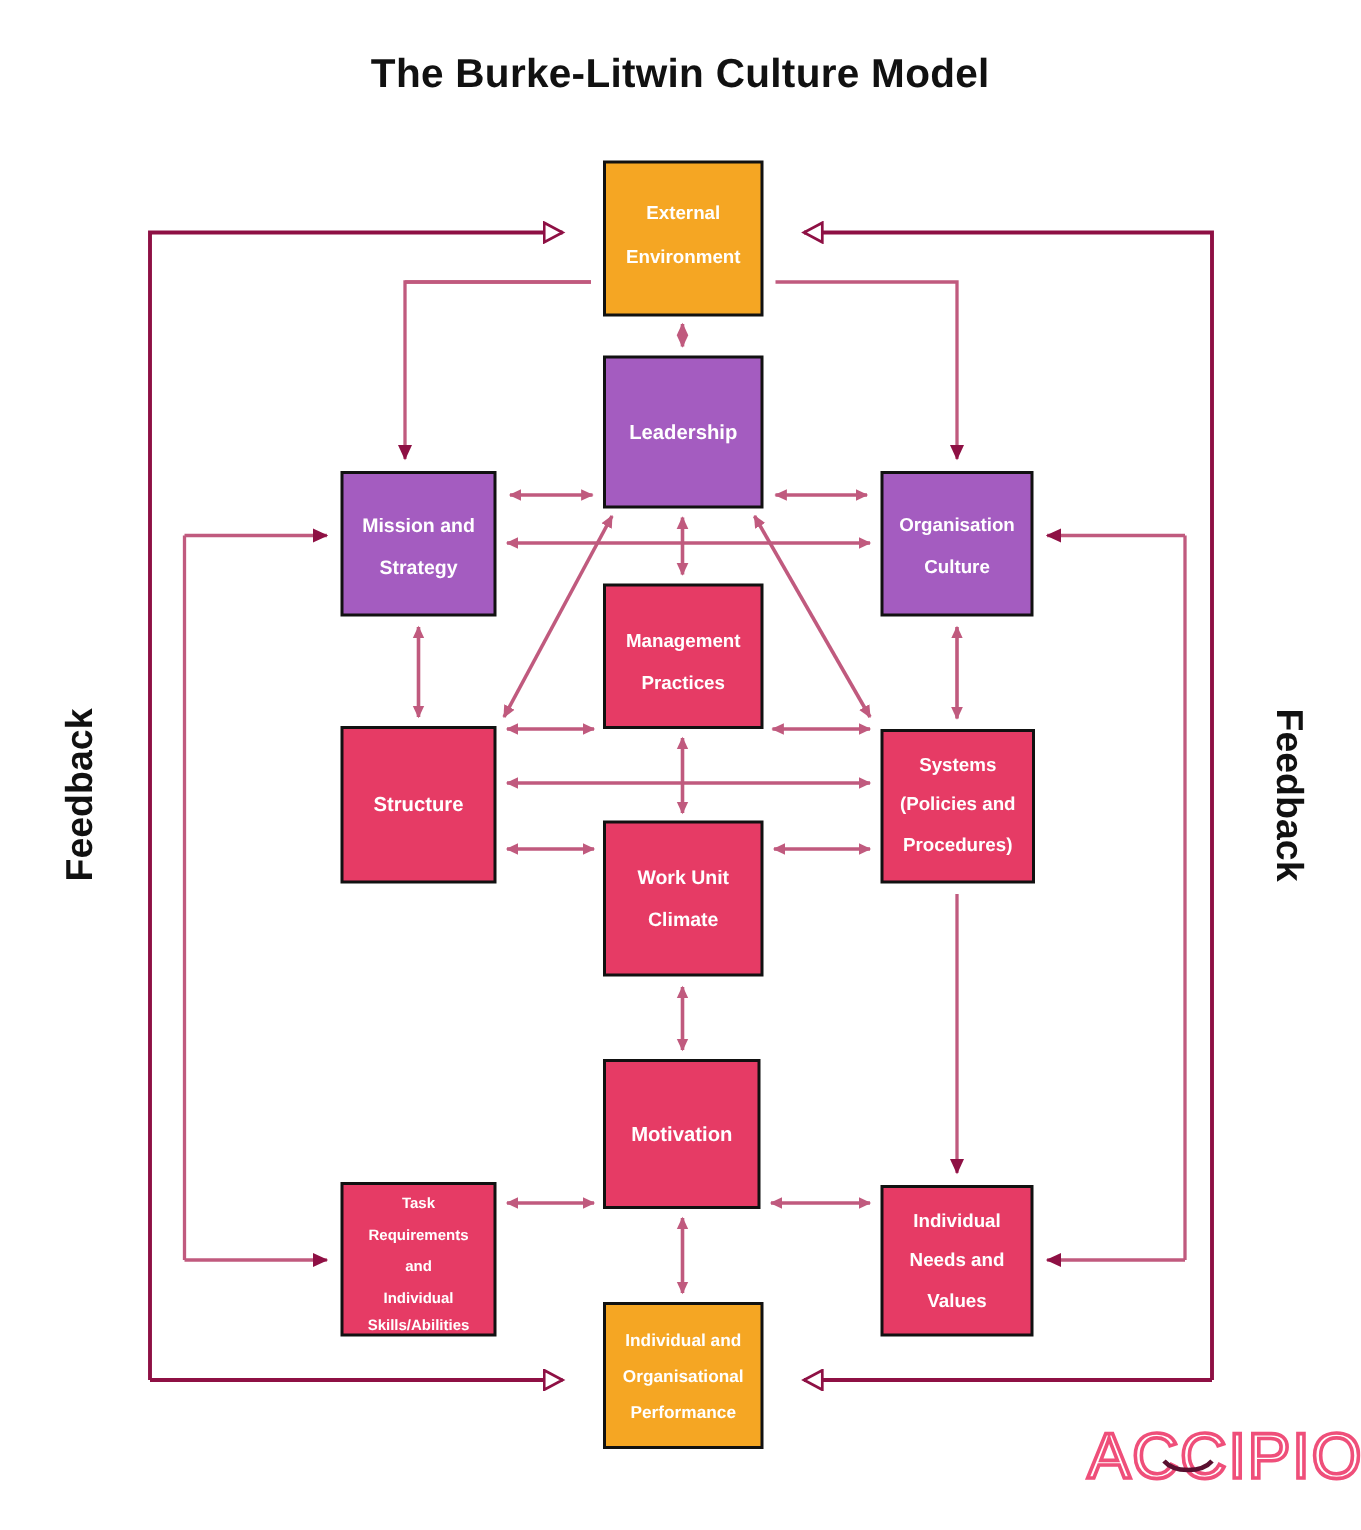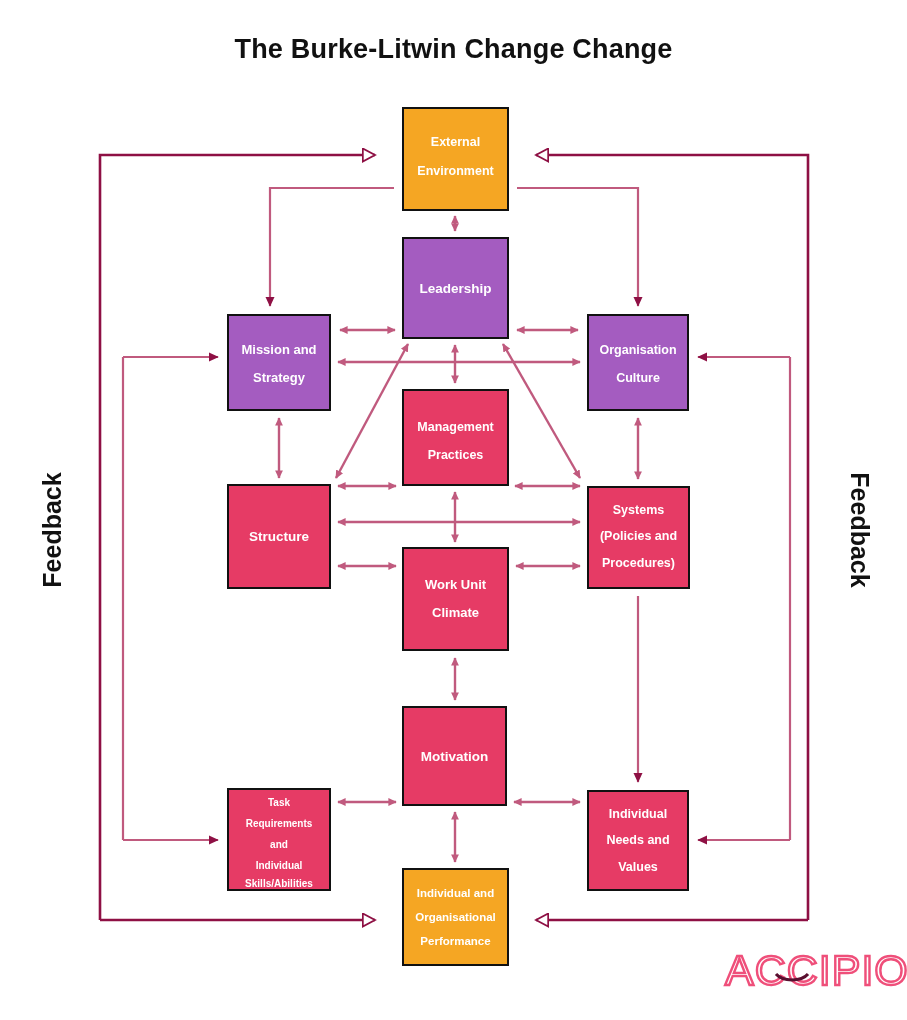--- a/index.html
+++ b/index.html
@@ -51,21 +51,21 @@
     font-size: 43px;
     fill: none;
     stroke: #ef4f7a;
     stroke-width: 2.4;
     letter-spacing: 1px;
   }
 </style>
 </head>
 <body>
 
-<div id="page-title">The Burke-Litwin Change Change</div>
+<div id="page-title">The Burke-Litwin Culture Model</div>
 
 <svg id="diagram" viewBox="0 0 907 1020">
 
   <defs>
     <marker id="ah-light-end" markerWidth="9" markerHeight="9" refX="7.6" refY="4.5" orient="auto" markerUnits="userSpaceOnUse">
       <path d="M0,0.6 L8.4,4.5 L0,8.4 Z" fill="#C05A7E"></path>
     </marker>
     <marker id="ah-light-start" markerWidth="9" markerHeight="9" refX="1.4" refY="4.5" orient="auto" markerUnits="userSpaceOnUse">
       <path d="M9,0.6 L0.6,4.5 L9,8.4 Z" fill="#C05A7E"></path>
     </marker>

